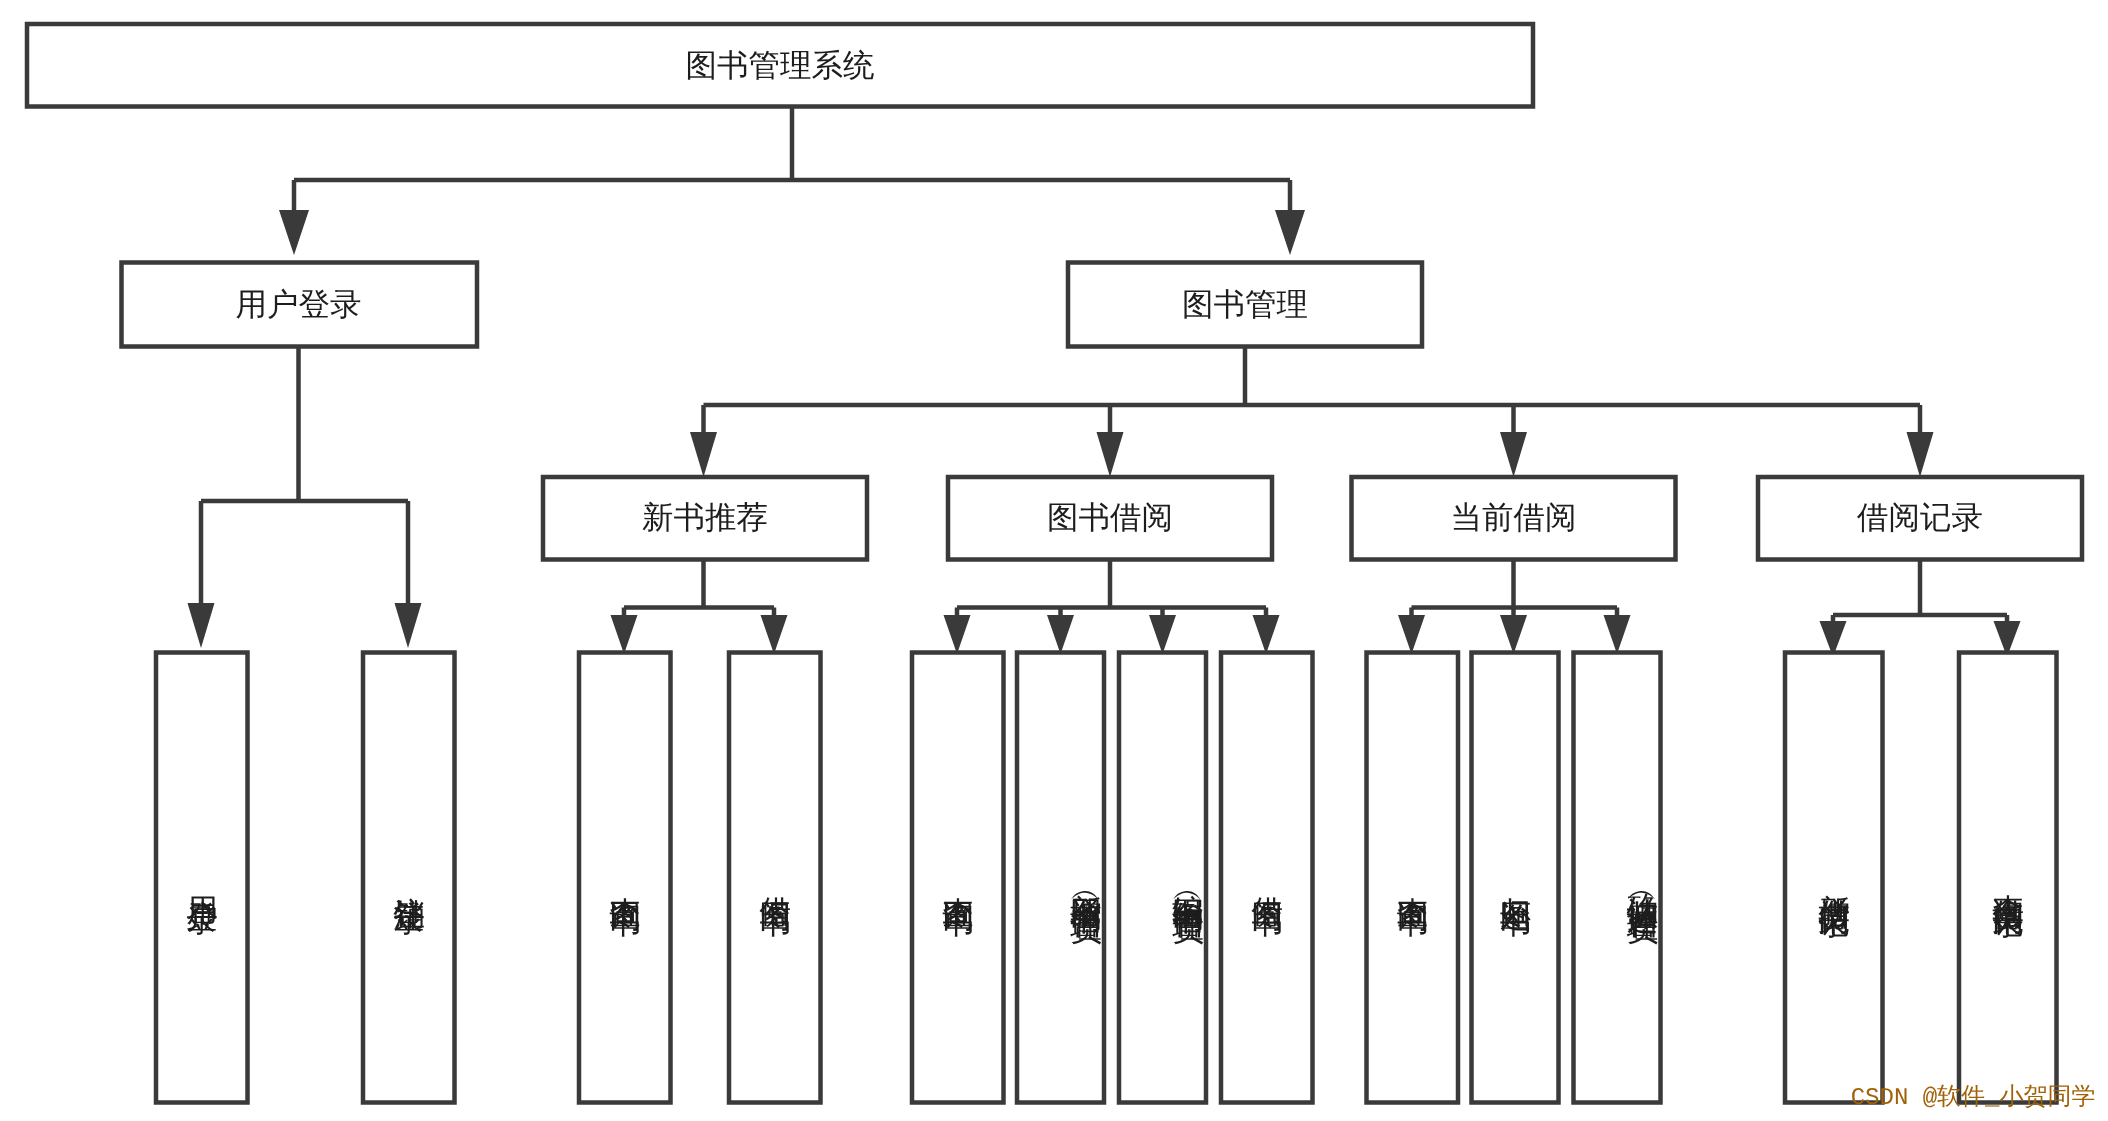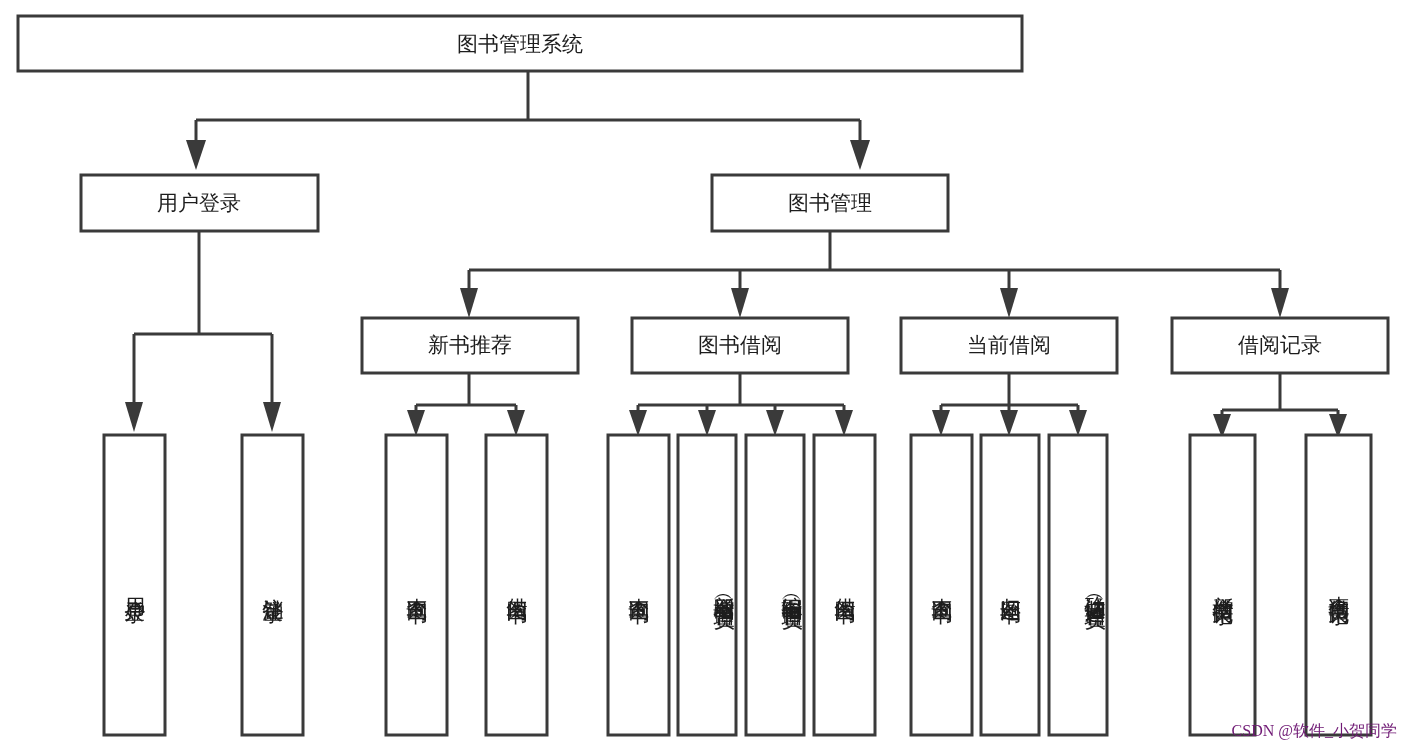--- a/index.html
+++ b/index.html
@@ -62,23 +62,23 @@
     color: #1d1d1d;
     letter-spacing: 2px;
     white-space: nowrap;
     pointer-events: none;
     user-select: none;
   }
   #watermark {
     position: absolute;
     right: 8px;
     bottom: 5px;
-    font-family: Liberation Serif, serif;
+    font-family: Liberation Mono, monospace;
     font-size: 16px;
-    color: #701a75;
+    color: #a16207;
     white-space: nowrap;
     user-select: none;
   }
 </style>
 </head>
 <body>
 
 <div id="diagram-root">
 
   <svg id="tree-svg" viewBox="0 0 1405 747">

